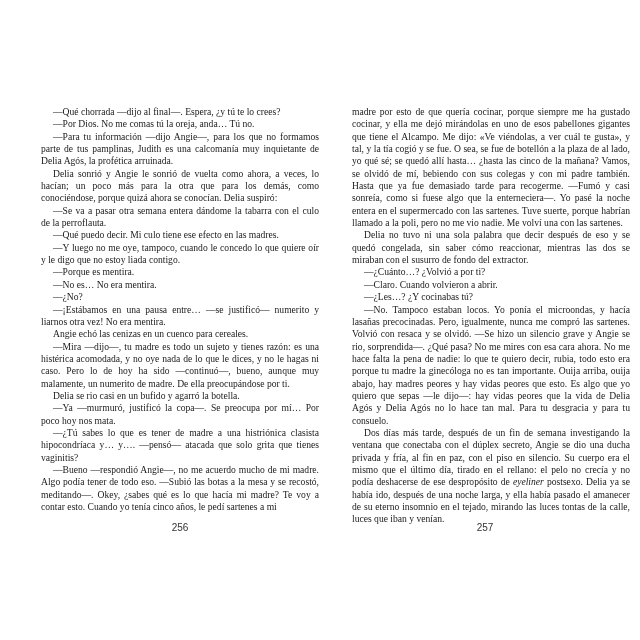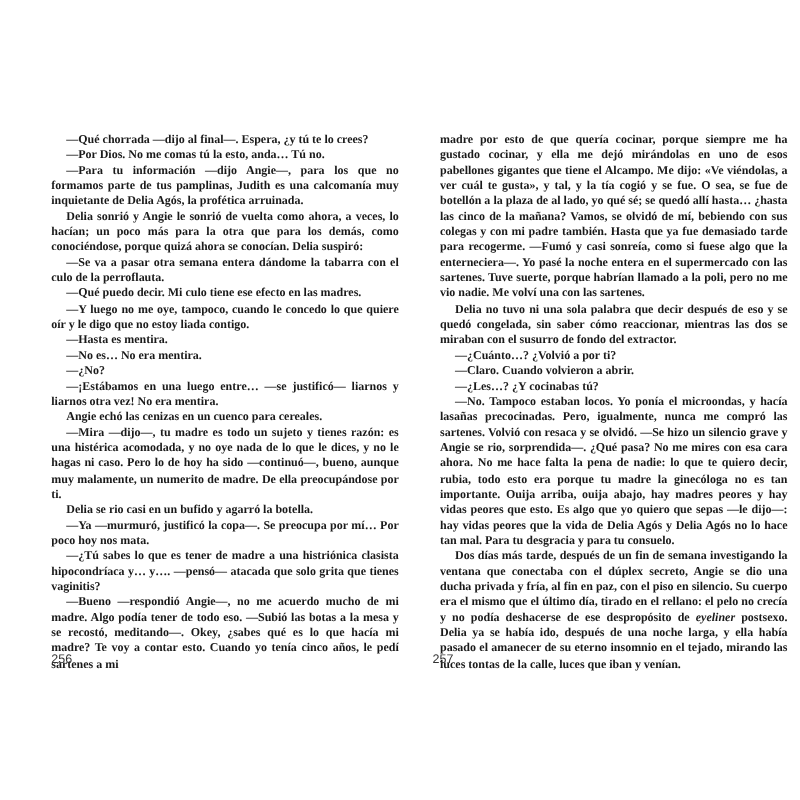--- a/index.html
+++ b/index.html
@@ -8,50 +8,50 @@
   .page { position: absolute; top: 106px; width: 278px; }
   .page.left { left: 41px; }
   .page.right { left: 352px; }
   .text {
     font-family: "Liberation Serif", "DejaVu Serif", serif;
     font-size: 9.6px;
     line-height: 12.35px;
     color: #1a1a1a;
     text-align: justify;
     hyphens: manual;
-    font-weight: bold;
   }
   .text p { margin: 0; text-indent: 12px; }
   .text p.noindent { text-indent: 0; }
   .folio {
     position: absolute; top: 522px; width: 278px;
+    text-align: center;
     font-family: "Liberation Sans", "DejaVu Sans", sans-serif;
     font-size: 10px; color: #333;
   }
   .folio.left { left: 41px; }
   .folio.right { left: 346px; }
   em { font-style: italic; }
 </style>
 </head>
 <body>
 
 <div class="spread">
 
   <div class="page left text">
     <p>—Qué chorrada —dijo al final—. Espera, ¿y tú te lo crees?</p>
-    <p>—Por Dios. No me comas tú la esto, anda… Tú no.</p>
+    <p>—Por Dios. No me comas tú la oreja, anda… Tú no.</p>
     <p>—Para tu información —dijo Angie—, para los que no formamos parte de tus pamplinas, Judith es una calcomanía muy inquietante de Delia Agós, la profética arruinada.</p>
     <p>Delia sonrió y Angie le sonrió de vuelta como ahora, a veces, lo hacían; un poco más para la otra que para los demás, como conociéndose, porque quizá ahora se conocían. Delia suspiró:</p>
     <p>—Se va a pasar otra semana entera dándome la tabarra con el culo de la perroflauta.</p>
     <p>—Qué puedo decir. Mi culo tiene ese efecto en las madres.</p>
     <p>—Y luego no me oye, tampoco, cuando le concedo lo que quiere oír y le digo que no estoy liada contigo.</p>
-    <p>—Hasta es mentira.</p>
+    <p>—Porque es mentira.</p>
     <p>—No es… No era mentira.</p>
     <p>—¿No?</p>
-    <p>—¡Estábamos en una luego entre… —se justificó— liarnos y liarnos otra vez! No era mentira.</p>
+    <p>—¡Estábamos en una pausa entre… —se justificó— numerito y liarnos otra vez! No era mentira.</p>
     <p>Angie echó las cenizas en un cuenco para cereales.</p>
     <p>—Mira —dijo—, tu madre es todo un sujeto y tienes razón: es una histérica acomodada, y no oye nada de lo que le dices, y no le hagas ni caso. Pero lo de hoy ha sido —continuó—, bueno, aunque muy malamente, un numerito de madre. De ella preocupándose por ti.</p>
     <p>Delia se rio casi en un bufido y agarró la botella.</p>
     <p>—Ya —murmuró, justificó la copa—. Se preocupa por mí… Por poco hoy nos mata.</p>
     <p>—¿Tú sabes lo que es tener de madre a una histriónica clasista hipocondríaca y… y…. —pensó— atacada que solo grita que tienes vaginitis?</p>
     <p>—Bueno —respondió Angie—, no me acuerdo mucho de mi madre. Algo podía tener de todo eso. —Subió las botas a la mesa y se recostó, meditando—. Okey, ¿sabes qué es lo que hacía mi madre? Te voy a contar esto. Cuando yo tenía cinco años, le pedí sartenes a mi</p>
   </div>
   <div class="folio left">256</div>
 
   <div class="page right text">

